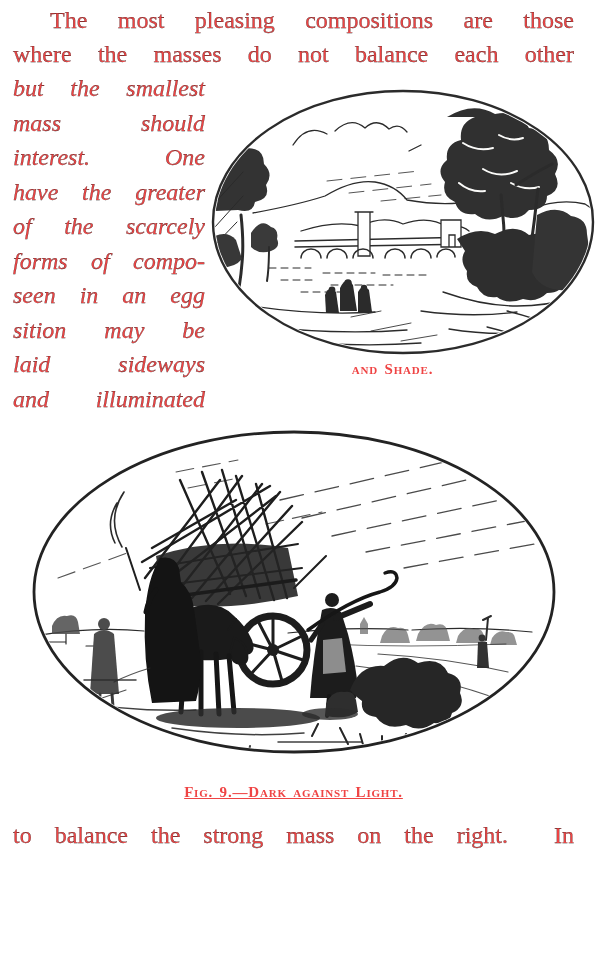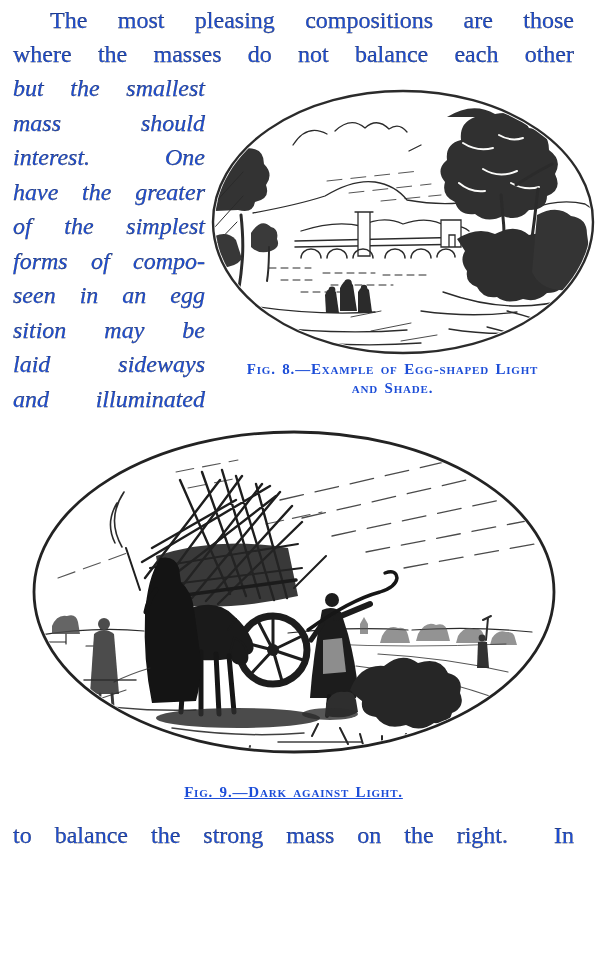--- a/index.html
+++ b/index.html
@@ -2,21 +2,21 @@
 <html><head>
 <meta charset="utf-8">
 <style>
   html,body{margin:0;padding:0;background:#ffffff;}
   .page{
     position:relative;
     width:600px;height:958px;
     box-sizing:border-box;
     padding:3px 26px 0 13px;
     background:#ffffff;
-    color:#1d4ed8;
+    color:#ef4444;
     font-family:"Liberation Serif","DejaVu Serif",serif;
     font-size:24px;
     line-height:34px;
     overflow:hidden;
     -webkit-text-stroke:0.25px #1b1b1b;
   }
   .tline{
     text-align:justify;
     text-align-last:justify;
     -moz-text-align-last:justify;
@@ -55,21 +55,21 @@
     <div class="tline indent">The most pleasing compositions are those</div>
     <div class="tline">where the masses do not balance each other</div>
   </div>
 
   <div class="wrapsec">
     <div class="leftcol">
       <div class="tline">but the smallest</div>
       <div class="tline">mass should</div>
       <div class="tline">interest. One</div>
       <div class="tline">have the greater</div>
-      <div class="tline">of the simplest</div>
+      <div class="tline">of the scarcely</div>
       <div class="tline">forms of compo-</div>
       <div class="tline">seen in an egg</div>
       <div class="tline">sition may be</div>
       <div class="tline">laid sideways</div>
       <div class="tline">and illuminated</div>
     </div>
 
     <div class="rightcol">
 
       <svg class="fig8-svg" width="385" height="270" viewBox="0 0 385 270">
@@ -125,21 +125,20 @@
 
           <path d="M246,152 q20,-13 38,-5 q20,-11 34,1 q18,-5 26,10 q14,2 12,16 q8,12 -4,20 q0,12 -16,12 q-10,10 -24,6 q-16,6 -26,-2 q-14,2 -20,-10 q-12,-4 -10,-16 q-8,-10 -2,-20 z" fill="#2e2e2e" stroke="none"></path>
           <path d="M326,128 q20,-11 34,1 q16,2 16,18 l6,42 q-12,16 -34,14 q-20,-2 -27,-18 z" fill="#343434" stroke="none"></path>
           <path d="M232,205 q40,14 74,14 q30,0 54,-8" stroke-width="1.4"></path>
           <path d="M296,224 q32,8 60,20 M276,240 q40,10 72,22" stroke-width="1.3"></path>
 
           <path d="M140,230 l30,-6 M160,244 l40,-8 M190,254 l36,-6" stroke-width="1" opacity="0.85"></path>
         </g>
       </svg>
       <div class="caption cap8">
-        <div>Fig. 8.—Example of Egg-shaped Light</div>
         <div>and Shade.</div>
       </div>
     </div>
   </div>
 
 
   <div class="fig9-wrap">
     <svg class="fig9-svg" width="528" height="328" viewBox="0 0 528 328">
       <defs>
         <clipPath id="c9">

